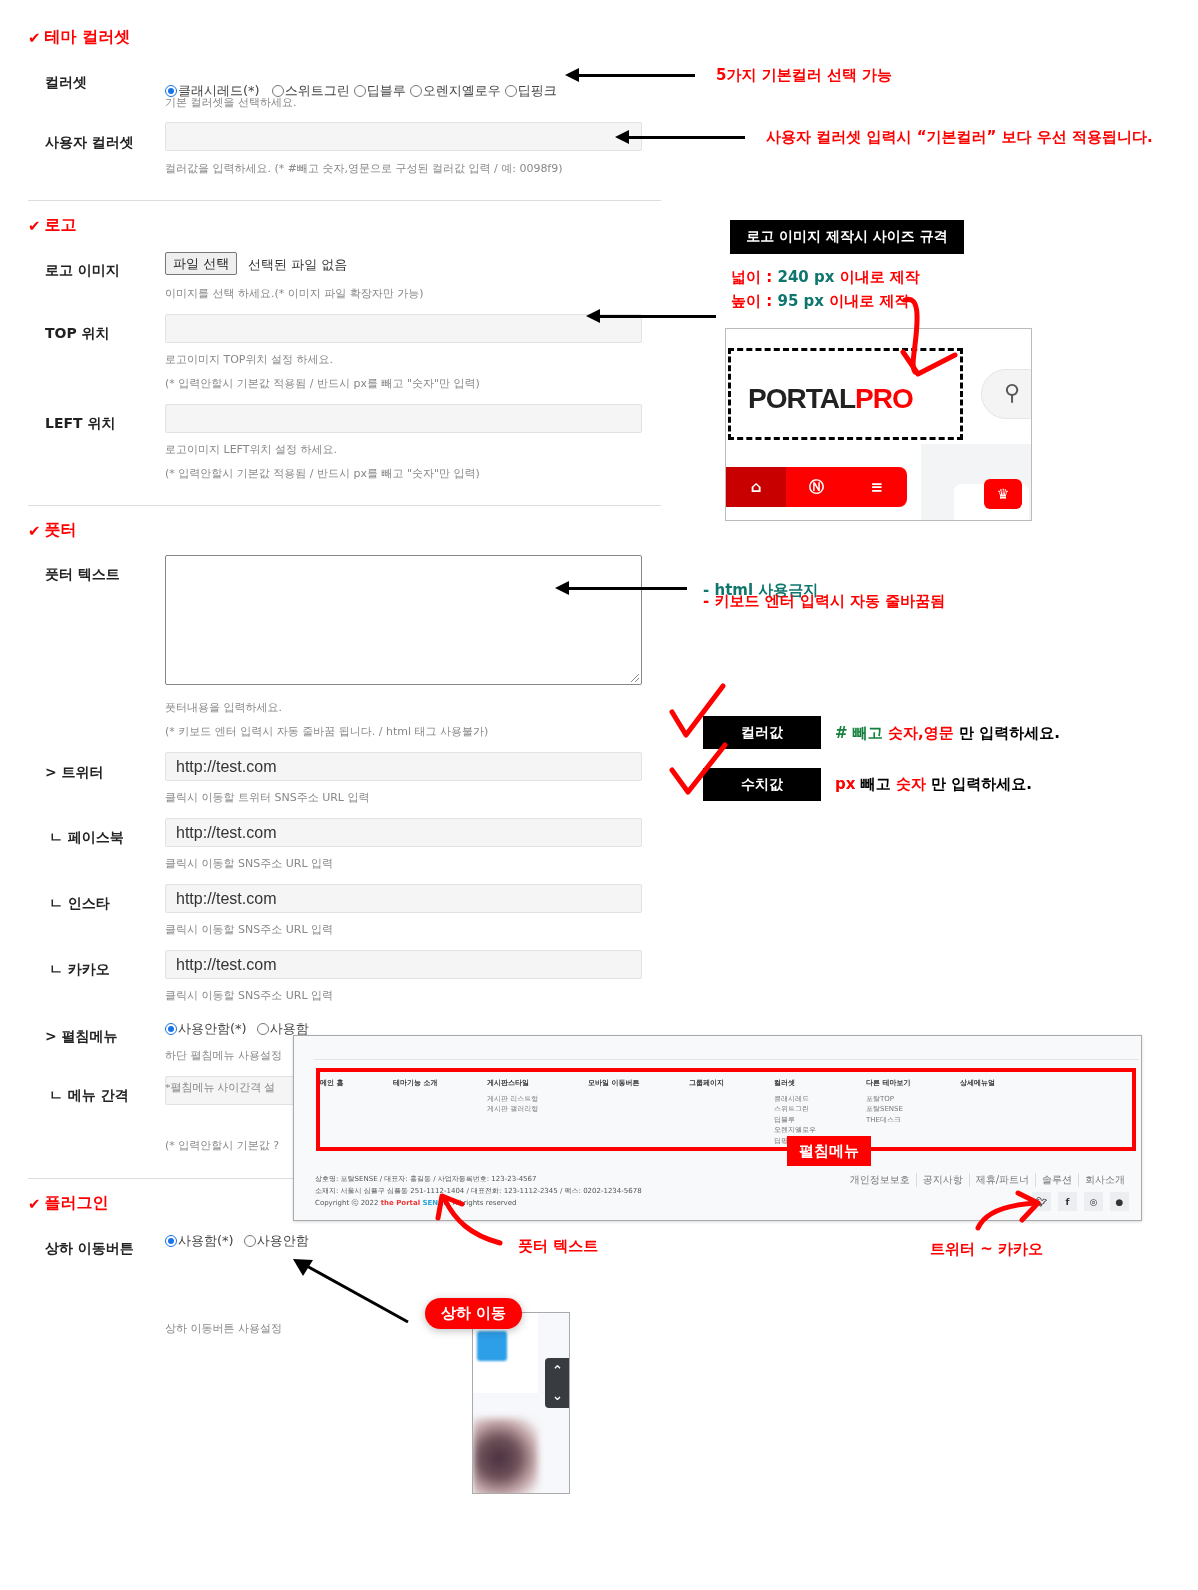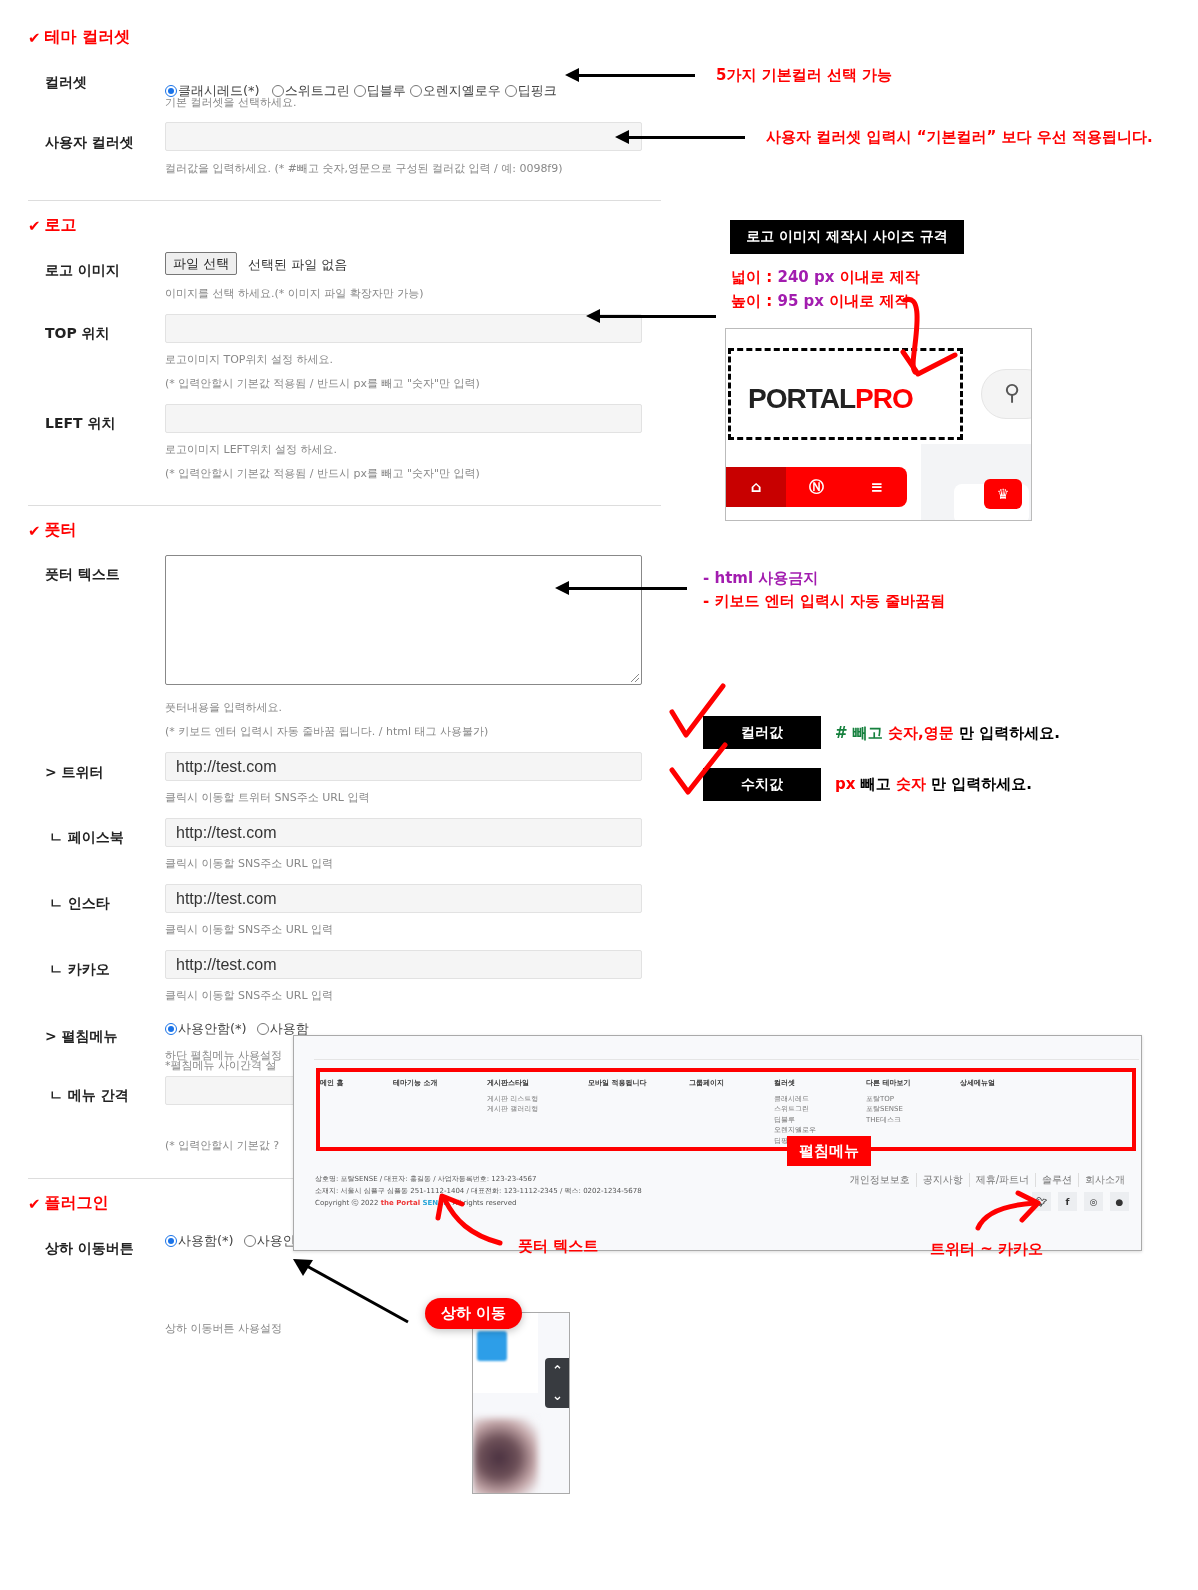--- a/index.html
+++ b/index.html
@@ -22,40 +22,40 @@
   .file-btn { position: absolute; left: 165px; top: 252px; height: 23px; padding: 0 7px; border: 1px solid #777; background: #efefef; border-radius: 2px; font-size: 13px; color: #222; display: flex; align-items: center; }
   .file-none { position: absolute; left: 248px; top: 256px; font-size: 13px; color: #333; }
 
   .textarea { position: absolute; left: 165px; top: 555px; width: 477px; height: 130px; border: 1px solid #888; border-radius: 2px; background: #fff; }
   .textarea .grip { position: absolute; right: 2px; bottom: 2px; width: 8px; height: 8px; background: linear-gradient(135deg, transparent 45%, #888 45%, #888 52%, transparent 52%, transparent 70%, #888 70%, #888 77%, transparent 77%); }
 
   .arrow { position: absolute; height: 3px; background: #000; }
   .arrow::before { content: ""; position: absolute; left: -10px; top: -6px; border-right: 14px solid #000; border-top: 7.5px solid transparent; border-bottom: 7.5px solid transparent; }
 
   .note-red { position: absolute; font-size: 15px; font-weight: bold; color: #f00; white-space: nowrap; }
-  .note-blue { color: #a21caf; }
+  .note-blue { color: #0f766e; margin-top: 12px; }
 
   .blackbox { position: absolute; background: #000; color: #fff; font-size: 14px; font-weight: bold; display: flex; align-items: center; justify-content: center; }
 
   
   .preview { position: absolute; left: 725px; top: 328px; width: 307px; height: 193px; border: 1px solid #bbb; background: #fff; overflow: hidden; }
   .dash { position: absolute; left: 2px; top: 19px; width: 235px; height: 92px; border: 3px dashed #000; }
   .logo-text { position: absolute; left: 22px; top: 54px; font-size: 28px; font-weight: 900; letter-spacing: -1px; color: #222; font-family: "Liberation Sans", sans-serif; }
   .logo-text .pro { color: #f00; }
   .search-pill { position: absolute; left: 255px; top: 40px; width: 70px; height: 50px; border-radius: 25px; background: #f4f4f4; border: 1px solid #e5e5e5; }
   .search-pill span { position: absolute; left: 22px; top: 10px; font-size: 22px; color: #555; }
   .gray-panel { position: absolute; left: 195px; top: 115px; width: 120px; height: 80px; background: #f3f4f6; }
   .redbar { position: absolute; left: 0; top: 138px; width: 181px; height: 40px; background: #f00; border-radius: 0 8px 8px 0; display: flex; }
   .redbar div { flex: 1; display: flex; align-items: center; justify-content: center; color: #fff; font-size: 15px; font-weight: bold; }
   .redbar div:first-child { background: #c80000; }
   .crown { position: absolute; left: 258px; top: 150px; width: 38px; height: 30px; background: #f00; border-radius: 6px; color: #fff; font-size: 14px; display: flex; align-items: center; justify-content: center; }
   .white-card { position: absolute; left: 228px; top: 155px; width: 75px; height: 40px; background: #fff; border-radius: 8px; }
 
   
-  .fprev { position: absolute; left: 293px; top: 1035px; width: 849px; height: 216px; border: 1px solid #aaa; background: #f8f9fb; overflow: hidden; box-shadow: 0 1px 3px rgba(0,0,0,.15); }
+  .fprev { position: absolute; left: 293px; top: 1035px; width: 849px; height: 186px; border: 1px solid #aaa; background: #f8f9fb; overflow: hidden; box-shadow: 0 1px 3px rgba(0,0,0,.15); }
   .fprev .topline { position: absolute; left: 20px; top: 23px; width: 825px; height: 1px; background: #e5e5e5; }
   .fmenu { position: absolute; left: 22px; top: 32px; width: 820px; height: 83px; border: 4px solid #f00; }
   .fcol { position: absolute; top: 6px; font-size: 7px; color: #444; line-height: 10.5px; }
   .fcol .h { font-weight: bold; color: #333; margin-bottom: 5px; }
   .fcol .s { color: #777; }
   .fold-label { position: absolute; left: 493px; top: 100px; width: 84px; height: 30px; background: #f00; color: #fff; font-size: 15px; font-weight: bold; display: flex; align-items: center; justify-content: center; }
   .finfo { position: absolute; left: 21px; top: 137px; font-size: 7px; color: #555; line-height: 12px; white-space: nowrap; }
   .finfo .red { color: #e33; font-weight: bold; }
   .finfo .blue { color: #29a6d8; font-weight: bold; }
   .flinks { position: absolute; right: 10px; top: 137px; display: flex; font-size: 10px; color: #777; white-space: nowrap; }
@@ -160,21 +160,21 @@
   <span class="radio on"></span>
     <span>사용안함(*)</span>
   <span style="width:6px"></span>
   <span class="radio"></span>
     <span>사용함</span>
 </div>
 <div class="help" style="top:1048px;">하단 펼침메뉴 사용설정</div>
 
 <div class="lbl" style="top:1087px; left:49px;">ㄴ 메뉴 간격</div>
 <div class="inp" style="top:1076px; width:140px;"></div>
-<div class="help" style="top:1058px;">*펼침메뉴 사이간격 설</div>
+<div class="help" style="top:1080px;font-family:Liberation Serif, serif;">*펼침메뉴 사이간격 설</div>
 <div class="help" style="top:1138px;">(* 입력안할시 기본값 ?</div>
 
 <div class="divider" style="top:1178px;"></div>
 
 <div class="sec-title" style="top:1193px;">
   <span class="chk">✔</span>
   <span>플러그인</span>
 </div>
 
 <div class="lbl" style="top:1240px;">상하 이동버튼</div>
@@ -239,21 +239,21 @@
       </div>
     <div class="fcol" style="left:73px;">
         <div class="h">테마기능 소개</div>
       </div>
     <div class="fcol" style="left:167px;">
         <div class="h">게시판스타일</div>
         <div class="s">게시판 리스트형</div>
         <div class="s">게시판 갤러리형</div>
       </div>
     <div class="fcol" style="left:268px;">
-        <div class="h">모바일 적용됩니다</div>
+        <div class="h">모바일 이동버튼</div>
       </div>
     <div class="fcol" style="left:369px;">
         <div class="h">그룹페이지</div>
       </div>
     <div class="fcol" style="left:454px;">
         <div class="h">컬러셋</div>
         <div class="s">클래시레드</div>
         <div class="s">스위트그린</div>
         <div class="s">딥블루</div>
         <div class="s">오렌지옐로우</div>

